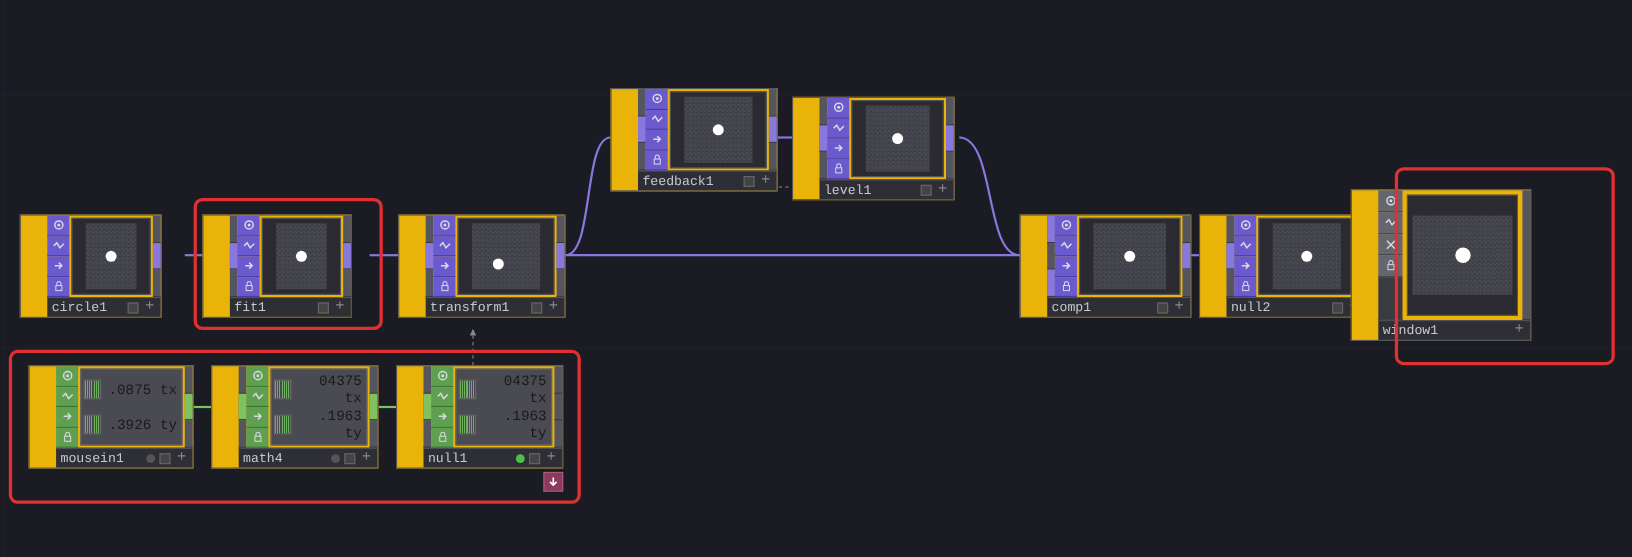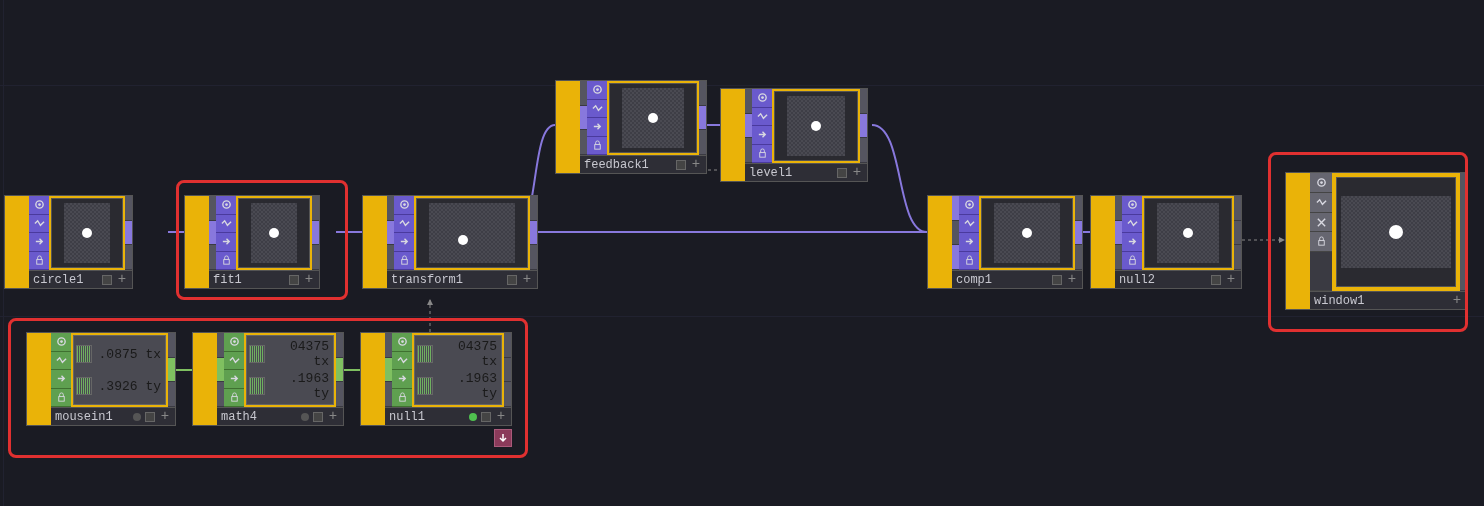--- a/index.html
+++ b/index.html
@@ -180,21 +180,21 @@
   <path d="M 795 170 L 680 170" stroke="#888" stroke-width="1" stroke-dasharray="3 3" fill="none" marker-end="url(#ah)"></path>
 
   <path d="M 1242 240 L 1284 240" stroke="#888" stroke-width="1" stroke-dasharray="3 3" fill="none" marker-end="url(#ah)"></path>
   <defs>
     <marker id="ah" markerWidth="6" markerHeight="6" refX="5" refY="3" orient="auto">
       <path d="M0,0 L6,3 L0,6 Z" fill="#888"></path>
     </marker>
   </defs>
 </svg>
 
-<div class="node" style="left:4px; top:195px; width:129px">
+<div class="node" style="left:18px; top:195px; width:129px">
   <div class="node-body">
     <div class="node-sidebar purple">
       <div class="sb-btn">
           <svg viewBox="0 0 12 12">
             <circle cx="6" cy="6" r="4" fill="none" stroke="currentColor" stroke-width="1.5"></circle>
             <circle cx="6" cy="6" r="1.5" fill="currentColor"></circle>
           </svg>
         </div>
       <div class="sb-btn">
           <svg viewBox="0 0 12 12">
@@ -273,21 +273,21 @@
       </div>
   </div>
   <div class="node-title">
     <span>fit1</span>
     <span class="spacer"></span>
     <span class="title-sq"></span>
     <span class="plus">+</span>
   </div>
 </div>
 
-<div class="node" style="left:362px; top:195px; width:176px">
+<div class="node" style="left:362px; top:195px; width:152px">
   <div class="node-body">
     <div class="conn-strip">
         <div class="seg"></div>
         <div class="seg lit-purple"></div>
         <div class="seg"></div>
       </div>
     <div class="node-sidebar purple">
       <div class="sb-btn">
           <svg viewBox="0 0 12 12">
             <circle cx="6" cy="6" r="4" fill="none" stroke="currentColor" stroke-width="1.5"></circle>
@@ -518,21 +518,21 @@
       </div>
   </div>
   <div class="node-title">
     <span>null2</span>
     <span class="spacer"></span>
     <span class="title-sq"></span>
     <span class="plus">+</span>
   </div>
 </div>
 
-<div class="node" style="left:1285px; top:172px; width:183px">
+<div class="node" style="left:1228px; top:172px; width:164px">
   <div style="display:flex; height:118px">
     <div class="node-sidebar gray" style="width:22px">
       <div class="sb-btn">
           <svg viewBox="0 0 12 12">
             <circle cx="6" cy="6" r="4" fill="none" stroke="currentColor" stroke-width="1.5"></circle>
             <circle cx="6" cy="6" r="1.5" fill="currentColor"></circle>
           </svg>
         </div>
       <div class="sb-btn">
           <svg viewBox="0 0 12 12">

